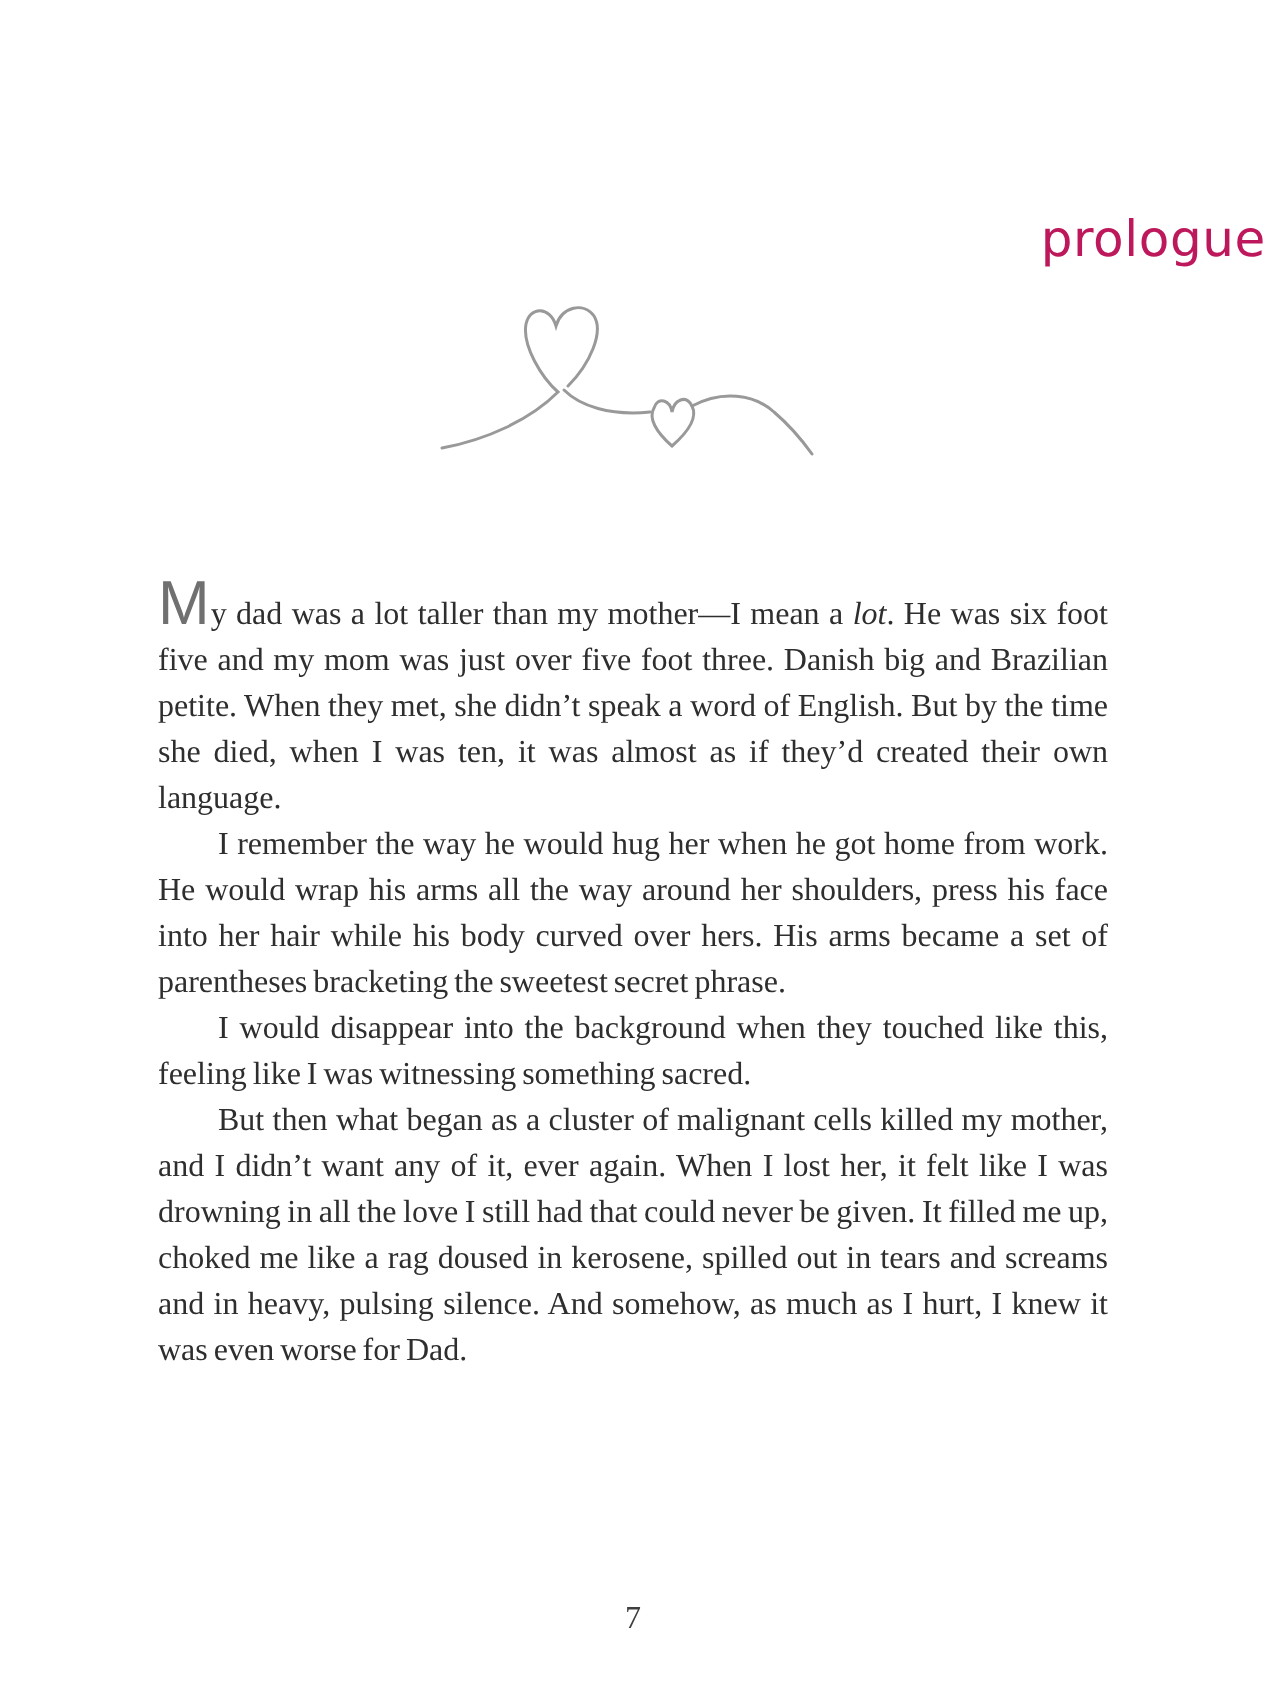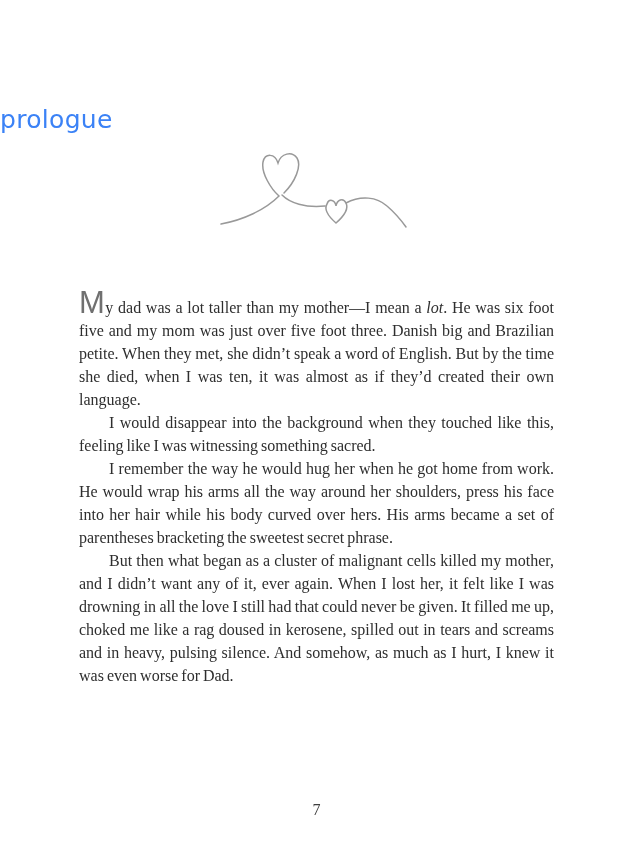--- a/index.html
+++ b/index.html
@@ -14,26 +14,26 @@
     background: #ffffff;
     overflow: hidden;
     font-family: "Liberation Serif", serif;
   }
   .chapter-title {
     position: absolute;
     top: 104px;
     left: 0;
     right: 0;
     margin: 0;
-    text-align: left;
+    text-align: right;
     font-family: "DejaVu Sans", sans-serif;
     font-weight: normal;
     font-size: 25px;
     line-height: 32px;
-    color: #3b82f6;
+    color: #be185d;
     letter-spacing: 0.3px;
   }
   .ornament {
     position: absolute;
     top: 150px;
     left: 50%;
     transform: translateX(-50%);
     width: 200px;
     height: 82px;
   }
@@ -98,20 +98,20 @@
 
         <path d="M110,54 C112,48 118,50 119,56 C120,50 126,47 129,53 C132,59 127,66 119,73 C111,66 107,59 110,54"></path>
 
         <path d="M129,53 C144,45 160,47 170,56 C177,62 184,70 189,77"></path>
       </g>
     </svg>
   </div>
 
   <div class="body-text">
     <p class="first"><span class="dropcap">M</span><span>y dad was a lot taller than my mother—I mean a </span><span class="italic">lot</span><span>. He was six foot five and my mom was just over five foot three. Danish big and Brazilian petite. When they met, she didn’t speak a word of English. But by the time she died, when I was ten, it was almost as if they’d created their own language.</span></p>
+    <p class="indent">I remember the way he would hug her when he got home from work. He would wrap his arms all the way around her shoulders, press his face into her hair while his body curved over hers. His arms became a set of parentheses bracketing the sweetest secret phrase.</p>
     <p class="indent">I would disappear into the background when they touched like this, feeling like I was witnessing something sacred.</p>
-    <p class="indent">I remember the way he would hug her when he got home from work. He would wrap his arms all the way around her shoulders, press his face into her hair while his body curved over hers. His arms became a set of parentheses bracketing the sweetest secret phrase.</p>
     <p class="indent">But then what began as a cluster of malignant cells killed my mother, and I didn’t want any of it, ever again. When I lost her, it felt like I was drowning in all the love I still had that could never be given. It filled me up, choked me like a rag doused in kerosene, spilled out in tears and screams and in heavy, pulsing silence. And somehow, as much as I hurt, I knew it was even worse for Dad.</p>
   </div>
 
   <div class="page-number">7</div>
 
 </div>
 
 </body></html>

